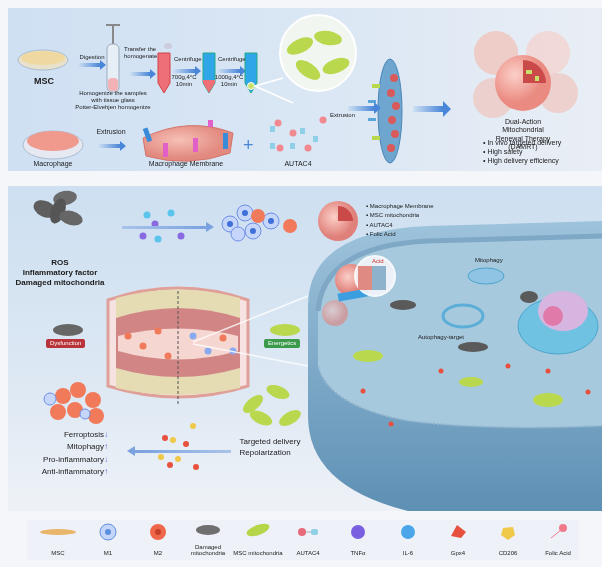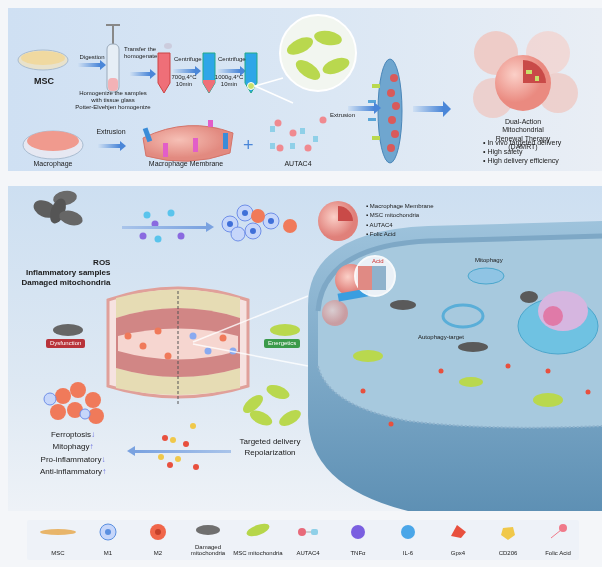--- a/index.html
+++ b/index.html
@@ -316,34 +316,34 @@
       <path d="M330 35 L330 20 A15 15 0 0 1 345 35 Z" fill="#c94a48"></path>
       <circle cx="343" cy="94" r="16" fill="url(#np)"></circle>
       <circle cx="327" cy="127" r="13" fill="url(#np)" opacity="0.6"></circle>
       <rect x="330" y="105" width="30" height="8" fill="#3a9ee0" transform="rotate(-10 345 109)"></rect>
       <circle cx="367" cy="90" r="20" fill="#f3f6fa" stroke="#fff" stroke-width="2" opacity="0.9"></circle>
       <rect x="350" y="80" width="14" height="24" fill="#e08a84"></rect>
         <rect x="364" y="80" width="14" height="24" fill="#8fb2cc"></rect>
     </g>
   </svg>
 
-  <div class="abs s8 b" style="left:58px;top:72px;transform:translateX(-50%);text-align:right;line-height:1.25">
+  <div class="abs s8 b" style="left:52px;top:72px;transform:translateX(-50%);text-align:center;line-height:1.25">
     <div>ROS</div>
-    <div>Inflammatory samples</div>
+    <div>Inflammatory factor</div>
     <div>Damaged mitochondria</div>
   </div>
   <div class="txt s6" style="left:38px;top:153px;background:#b8333a;color:#fff;padding:1px 4px;border-radius:2px">Dysfunction</div>
   <div class="txt s6" style="left:256px;top:153px;background:#3a9a4a;color:#fff;padding:1px 4px;border-radius:2px">Energetics</div>
-  <div class="abs s8" style="left:30px;top:243px;text-align:center;line-height:1.55;width:70px">
+  <div class="abs s8" style="left:30px;top:243px;text-align:right;line-height:1.55;width:70px">
     <div><span>Ferroptosis</span><span class="arrow-up">↓</span></div>
     <div><span>Mitophagy</span><span class="arrow-up">↑</span></div>
     <div><span>Pro-inflammatory</span><span class="arrow-up">↓</span></div>
     <div><span>Anti-inflammatory</span><span class="arrow-up">↑</span></div>
   </div>
-  <div class="abs s8" style="left:262px;top:250px;transform:translateX(-50%);text-align:center;line-height:1.4">
+  <div class="abs s8" style="left:262px;top:250px;transform:translateX(-50%);line-height:1.4">
     <div>Targeted delivery</div>
     <div>Repolarization</div>
   </div>
   <div class="abs s6" style="left:358px;top:16px;line-height:1.55">
     <div>▪ <span>Macrophage Membrane</span></div>
     <div>▪ <span>MSC mitochondria</span></div>
     <div>▪ <span>AUTAC4</span></div>
     <div>▪ <span>Folic Acid</span></div>
   </div>
   <div class="txt s6" style="left:467px;top:71px">Mitophagy</div>

